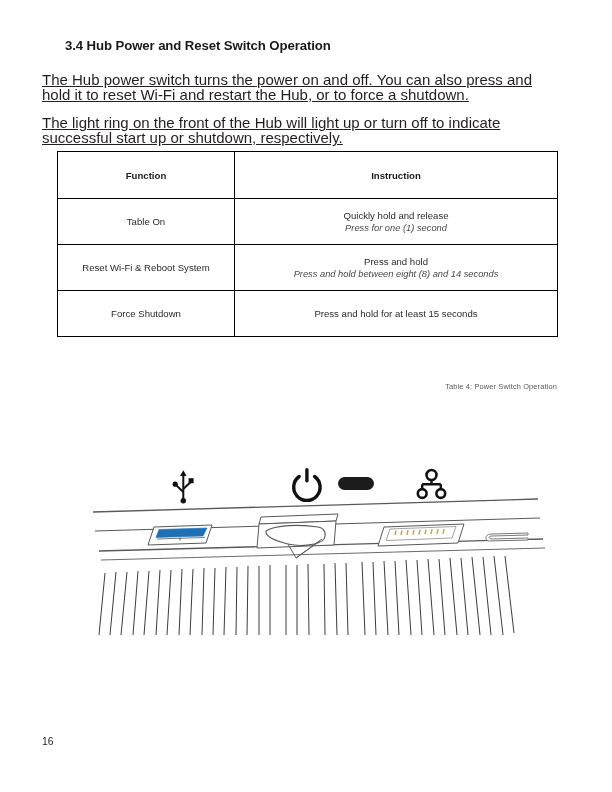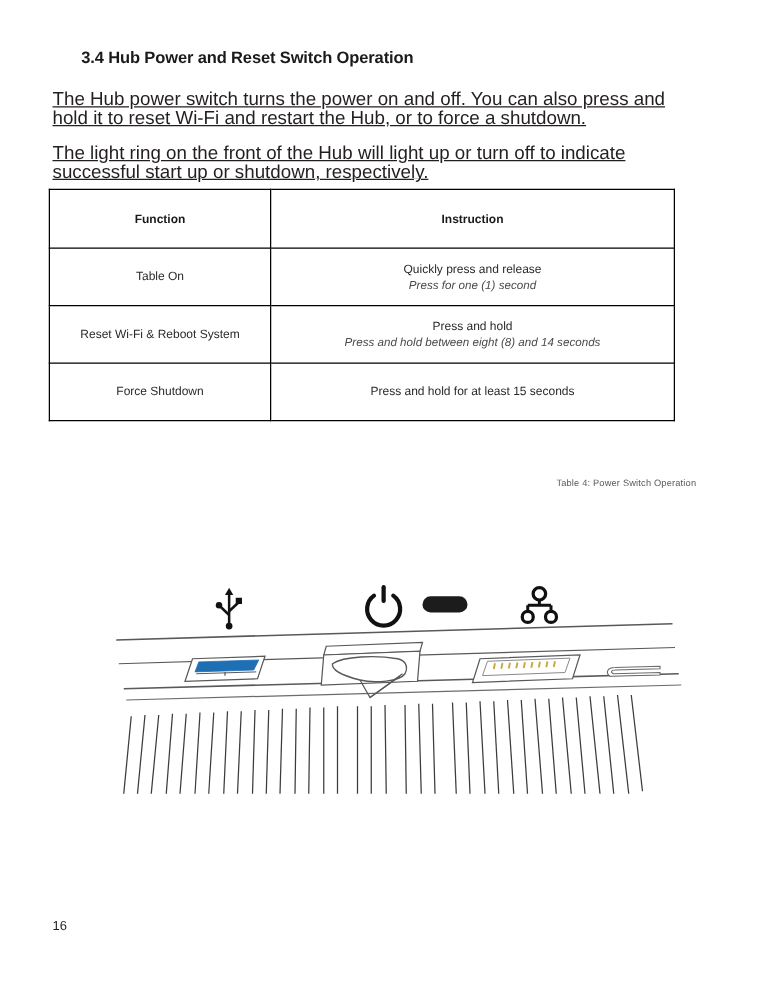--- a/index.html
+++ b/index.html
@@ -41,21 +41,21 @@
     line-height: 15.4px;
     color: #231f20;
     text-decoration: underline;
   }
   .para-1 { top: 72px; }
   .para-2 { top: 115px; }
 
   
   .tbl-wrap {
     position: absolute;
-    left: 39px;
+    left: 57px;
     top: 151px;
     width: 500px;
   }
   table.spec {
     border-collapse: collapse;
     width: 500px;
     table-layout: fixed;
   }
   table.spec td, table.spec th {
     border: 1px solid #000000;
@@ -169,21 +169,21 @@
       <thead>
         <tr>
           <th>Function</th>
           <th>Instruction</th>
         </tr>
       </thead>
       <tbody>
         <tr>
           <td>Table On</td>
           <td>
-            <span class="cell-main">Quickly press and release</span>
+            <span class="cell-main">Quickly hold and release</span>
             <span class="cell-sub">Press for one (1) second</span>
           </td>
         </tr>
         <tr>
           <td>Reset Wi-Fi &amp; Reboot System</td>
           <td>
             <span class="cell-main">Press and hold</span>
             <span class="cell-sub">Press and hold between eight (8) and 14 seconds</span>
           </td>
         </tr>

